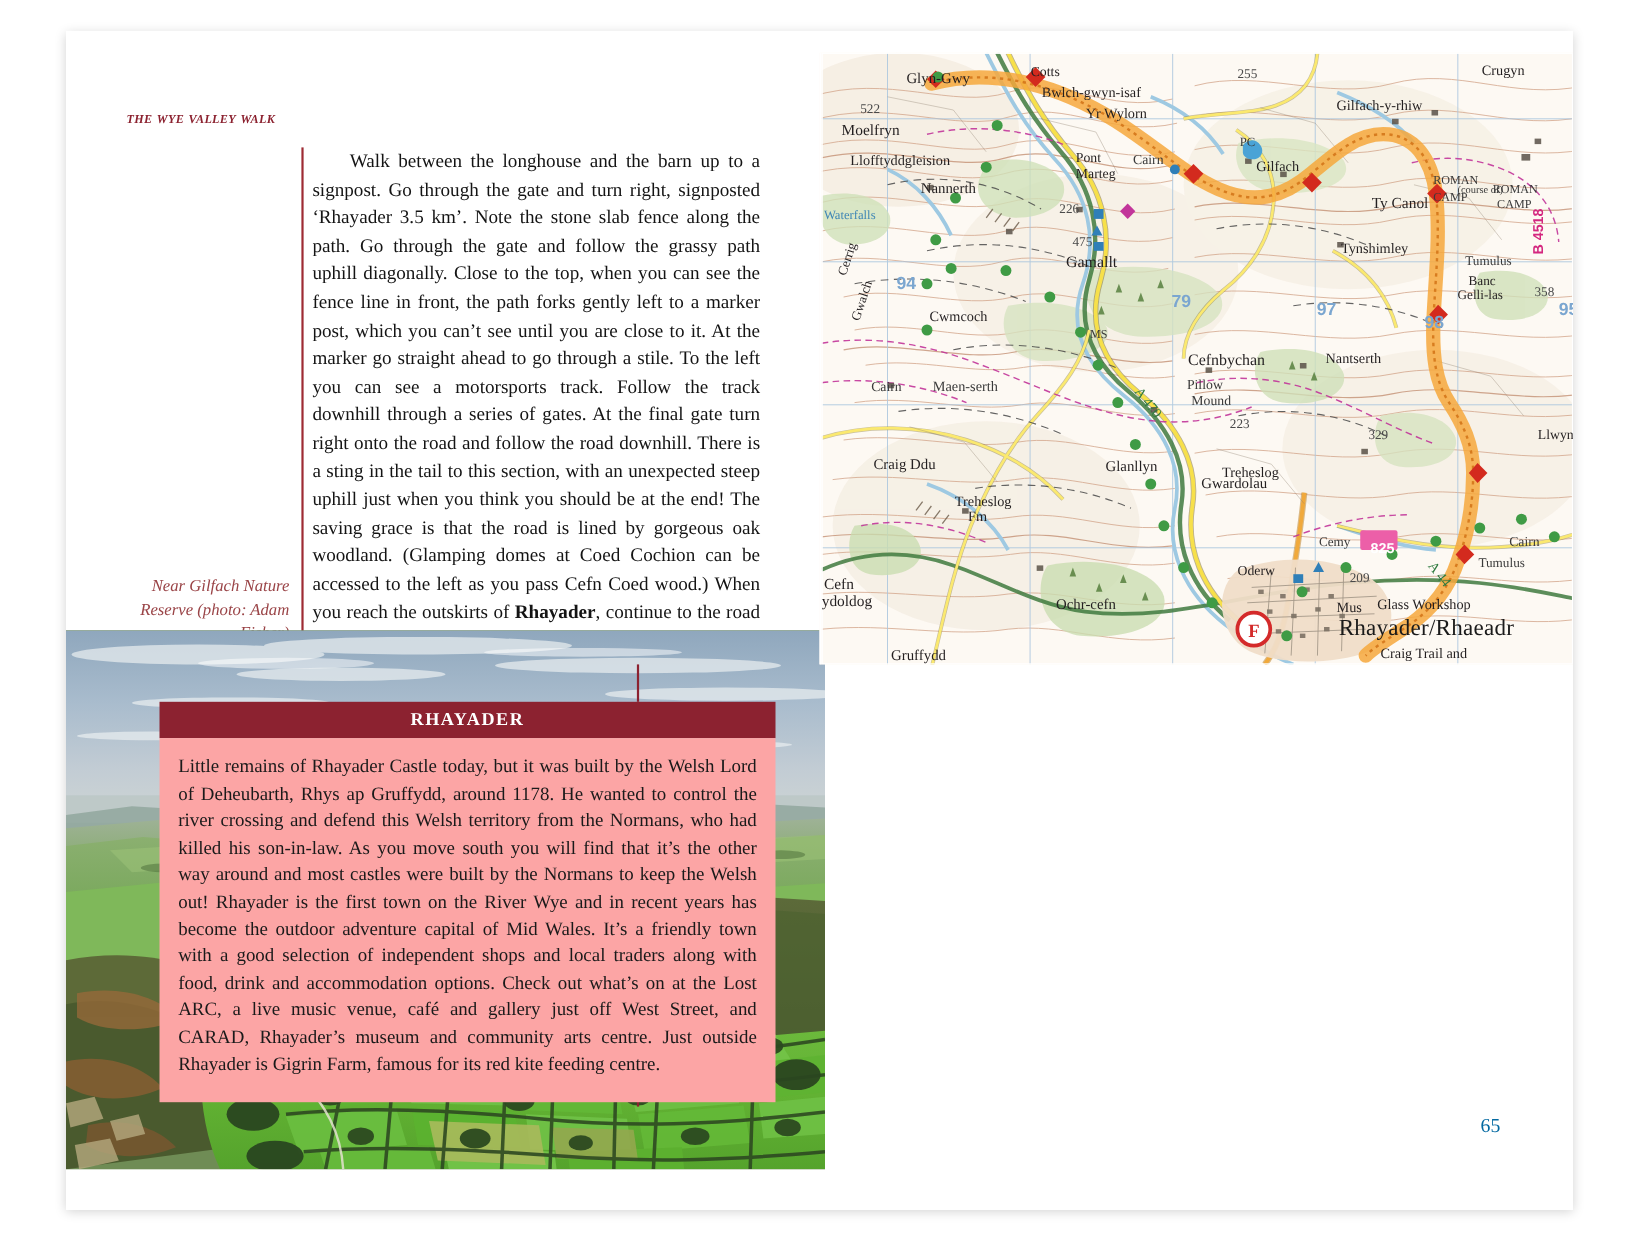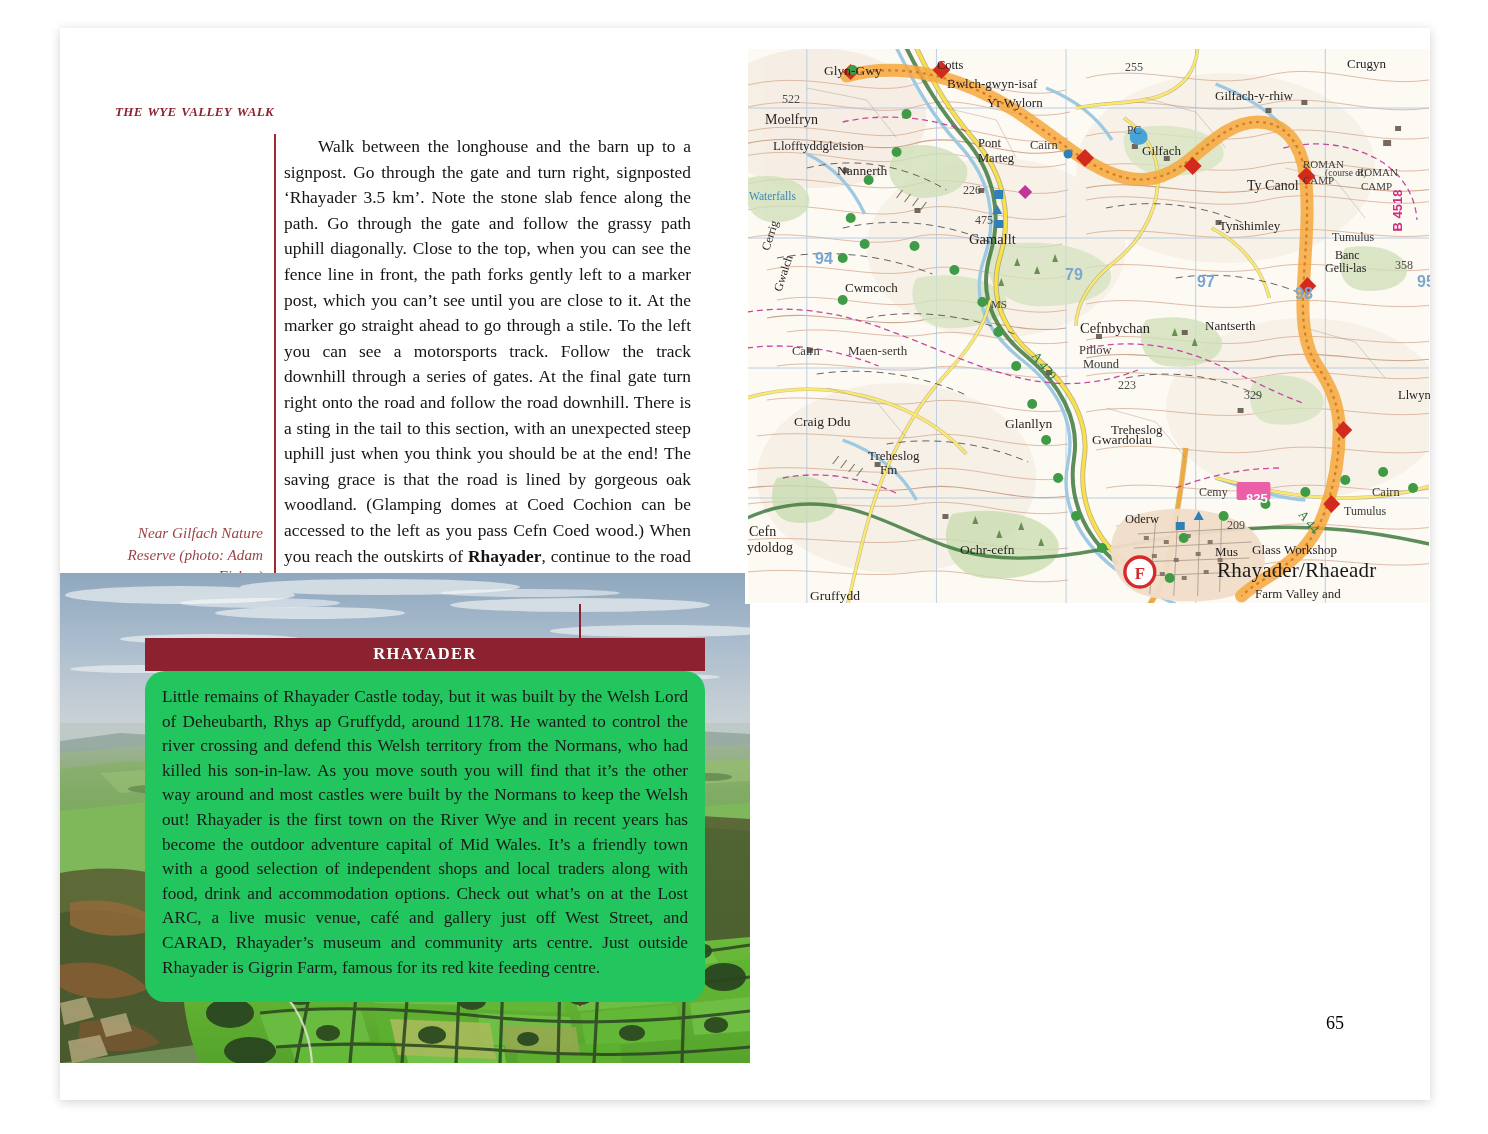--- a/index.html
+++ b/index.html
@@ -28,21 +28,21 @@
   }
 
   
   #running-head {
     position: absolute;
     left: 55px; top: 72px;
     color: #8c2230;
     font-family: "Liberation Serif", serif;
     font-style: italic;
     font-weight: bold;
-    font-size: 18px;
+    font-size: 15px;
     letter-spacing: .3px;
     font-variant: small-caps;
     text-transform: lowercase;
     white-space: nowrap;
   }
   #running-head::first-letter { font-size: 1em; }
 
   
   #left-rule {
     position: absolute;
@@ -125,39 +125,38 @@
     background: #8c2230;
     color: #ffffff;
     text-align: center;
     font-family: "Liberation Serif", serif;
     font-weight: bold;
     font-size: 16.5px;
     letter-spacing: 1.4px;
     padding: 6px 0 7px 0;
   }
   #infobox-body {
-    background: #22c55e;
+    background: #fca5a5;
     color: #1a1a1a;
     font-family: "Liberation Serif", serif;
     font-size: 17.2px;
     line-height: 24.6px;
     text-align: justify;
     padding: 14px 17px 22px 17px;
-    border-radius: 20px;
   }
 
   
   #page-number {
     position: absolute;
-    left: 1245px; top: 985px;
+    left: 1286px; top: 985px;
     width: 60px;
-    text-align: center;
+    text-align: left;
     font-family: "Liberation Serif", serif;
     font-size: 18px;
-    color: #000000;
+    color: #0369a1;
   }
 </style>
 </head>
 <body>
 
 <div id="page">
   <div id="spread">
 
     <div id="running-head">The Wye Valley Walk</div>
 
@@ -744,21 +743,21 @@
           <div class="maplabel" style="left: 597px; top: 456px; font-size: 12px; color: rgb(58, 58, 58); font-weight: normal; font-style: normal; font-family: &quot;Liberation Serif&quot;, serif;">Tumulus</div>
           <div class="maplabel" style="left: 549px; top: 466px; font-size: 13px; color: rgb(47, 122, 63); font-weight: normal; font-style: normal; font-family: &quot;Liberation Serif&quot;, serif; transform: rotate(52deg);">A 44</div>
           <div class="maplabel" style="left: 480px; top: 470px; font-size: 12px; color: rgb(74, 74, 74); font-weight: normal; font-style: normal; font-family: &quot;Liberation Serif&quot;, serif;">209</div>
           <div class="maplabel" style="left: 2px; top: 476px; font-size: 14px; color: rgb(35, 31, 32); font-weight: normal; font-style: normal; font-family: &quot;Liberation Serif&quot;, serif;">Cefn</div>
           <div class="maplabel" style="left: 0px; top: 492px; font-size: 14px; color: rgb(35, 31, 32); font-weight: normal; font-style: normal; font-family: &quot;Liberation Serif&quot;, serif;">ydoldog</div>
           <div class="maplabel" style="left: 213px; top: 494px; font-size: 13.5px; color: rgb(35, 31, 32); font-weight: normal; font-style: normal; font-family: &quot;Liberation Serif&quot;, serif;">Ochr-cefn</div>
           <div class="maplabel" style="left: 378px; top: 464px; font-size: 12.5px; color: rgb(35, 31, 32); font-weight: normal; font-style: normal; font-family: &quot;Liberation Serif&quot;, serif;">Oderw</div>
           <div class="maplabel" style="left: 468px; top: 496px; font-size: 13px; color: rgb(35, 31, 32); font-weight: normal; font-style: normal; font-family: &quot;Liberation Serif&quot;, serif;">Mus</div>
           <div class="maplabel" style="left: 505px; top: 494px; font-size: 13px; color: rgb(35, 31, 32); font-weight: normal; font-style: normal; font-family: &quot;Liberation Serif&quot;, serif;">Glass Workshop</div>
           <div class="maplabel" style="left: 470px; top: 510px; font-size: 21px; color: rgb(26, 26, 26); font-weight: normal; font-style: normal; font-family: &quot;Liberation Serif&quot;, serif; letter-spacing: 0.2px;">Rhayader/Rhaeadr</div>
-          <div class="maplabel" style="left: 508px; top: 538px; font-size: 13px; color: rgb(35, 31, 32); font-weight: normal; font-style: normal; font-family: &quot;Liberation Serif&quot;, serif;">Farm Valley and</div>
+          <div class="maplabel" style="left: 508px; top: 538px; font-size: 13px; color: rgb(35, 31, 32); font-weight: normal; font-style: normal; font-family: &quot;Liberation Serif&quot;, serif;">Craig Trail and</div>
           <div class="maplabel" style="left: 63px; top: 540px; font-size: 13.5px; color: rgb(35, 31, 32); font-weight: normal; font-style: normal; font-family: &quot;Liberation Serif&quot;, serif;">Gruffydd</div>
         </div>
     </div>
 
     <div class="connector" id="connector-top"></div>
     <div class="connector" id="connector-bottom"></div>
 
     <div id="infobox">
       <div id="infobox-header">RHAYADER</div>
       <div id="infobox-body">Little remains of Rhayader Castle today, but it was built by the Welsh Lord of Deheubarth, Rhys ap Gruffydd, around 1178. He wanted to control the river crossing and defend this Welsh territory from the Normans, who had killed his son-in-law. As you move south you will find that it’s the other way around and most castles were built by the Normans to keep the Welsh out! Rhayader is the first town on the River Wye and in recent years has become the outdoor adventure capital of Mid Wales. It’s a friendly town with a good selection of independent shops and local traders along with food, drink and accommodation options. Check out what’s on at the Lost ARC, a live music venue, café and gallery just off West Street, and CARAD, Rhayader’s museum and community arts centre. Just outside Rhayader is Gigrin Farm, famous for its red kite feeding centre.</div>

